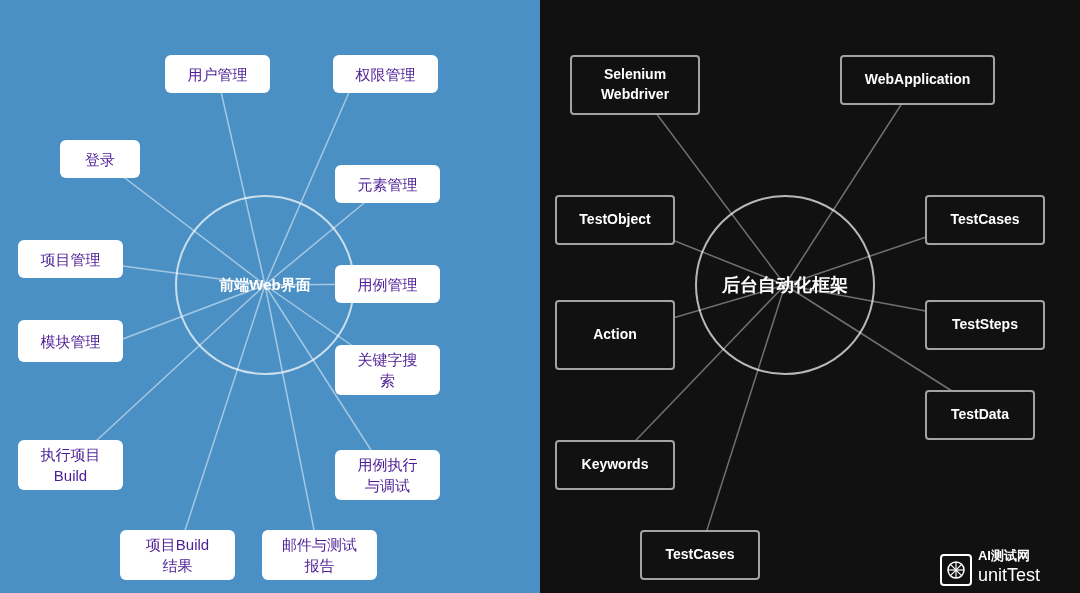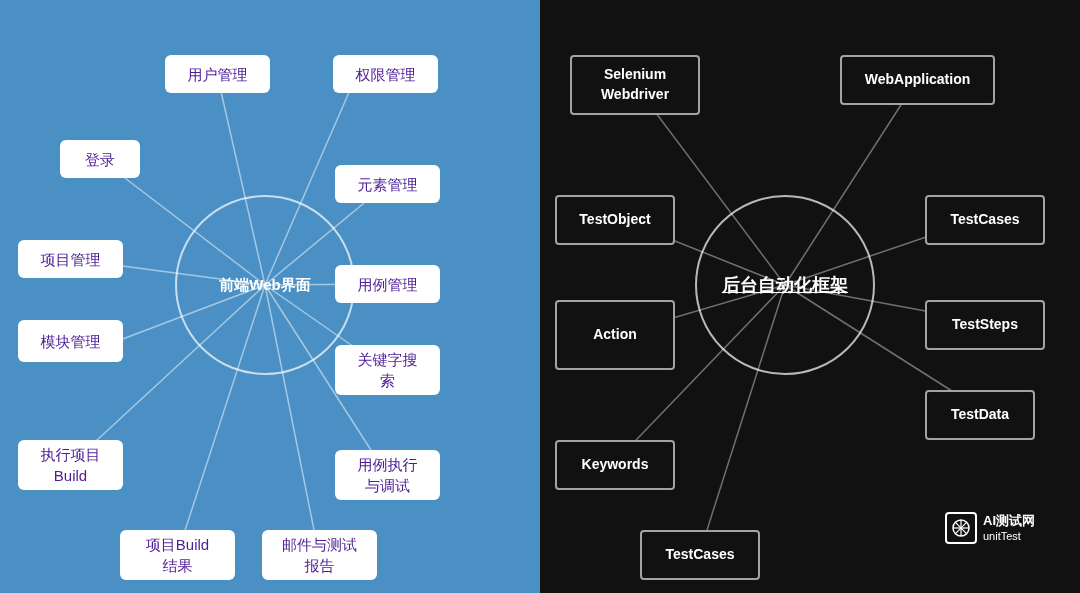--- a/index.html
+++ b/index.html
@@ -52,21 +52,20 @@
 
     .right-circle {
       width: 180px;
       height: 180px;
       border: 2px solid rgba(255,255,255,0.7);
       background: transparent;
       color: #ffffff;
       top: 195px;
       left: 155px;
       font-size: 20px;
-      text-decoration: underline;
     }
 
     
     .node-box {
       position: absolute;
       background: #ffffff;
       color: #4c1d95;
       border-radius: 6px;
       display: flex;
       align-items: center;
@@ -135,26 +134,26 @@
     .n-teststeps { top: 300px; left: 385px; width: 120px; height: 45px; }
     
     .n-testdata { top: 390px; left: 385px; width: 110px; height: 45px; }
     
     .n-keywords { top: 440px; left: 15px; width: 120px; height: 45px; }
     
     .n-execution { top: 530px; left: 100px; width: 120px; height: 45px; }
 
     .logo-box {
       position: absolute;
-      top: 512px;
+      top: 534px;
       left: 385px;
       width: 130px;
       height: 52px;
       display: flex;
-      align-items: flex-start;
+      align-items: flex-end;
       justify-content: center;
       gap: 6px;
     }
 
     .logo-icon {
       width: 32px;
       height: 32px;
       border: 2px solid #fff;
       border-radius: 4px;
       display: flex;
@@ -320,19 +319,19 @@
         <svg width="20" height="20" viewBox="0 0 20 20">
           <circle cx="10" cy="10" r="8" fill="none" stroke="#fff" stroke-width="1.5"></circle>
           <line x1="10" y1="2" x2="10" y2="18" stroke="#fff" stroke-width="1.2"></line>
           <line x1="2" y1="10" x2="18" y2="10" stroke="#fff" stroke-width="1.2"></line>
           <line x1="4.2" y1="4.2" x2="15.8" y2="15.8" stroke="#fff" stroke-width="1.2"></line>
           <line x1="15.8" y1="4.2" x2="4.2" y2="15.8" stroke="#fff" stroke-width="1.2"></line>
         </svg>
       </div>
       <div style="display:flex;flex-direction:column;">
         <span style="color:#fff;font-size:13px;font-weight:bold;">AI测试网</span>
-        <span style="color:#fff;font-size:11px;">unitTest</span>
+        <span style="color:#fff;font-size:18px;">unitTest</span>
       </div>
     </div>
 
   </div>
 
 </div>
 
 </body></html>

